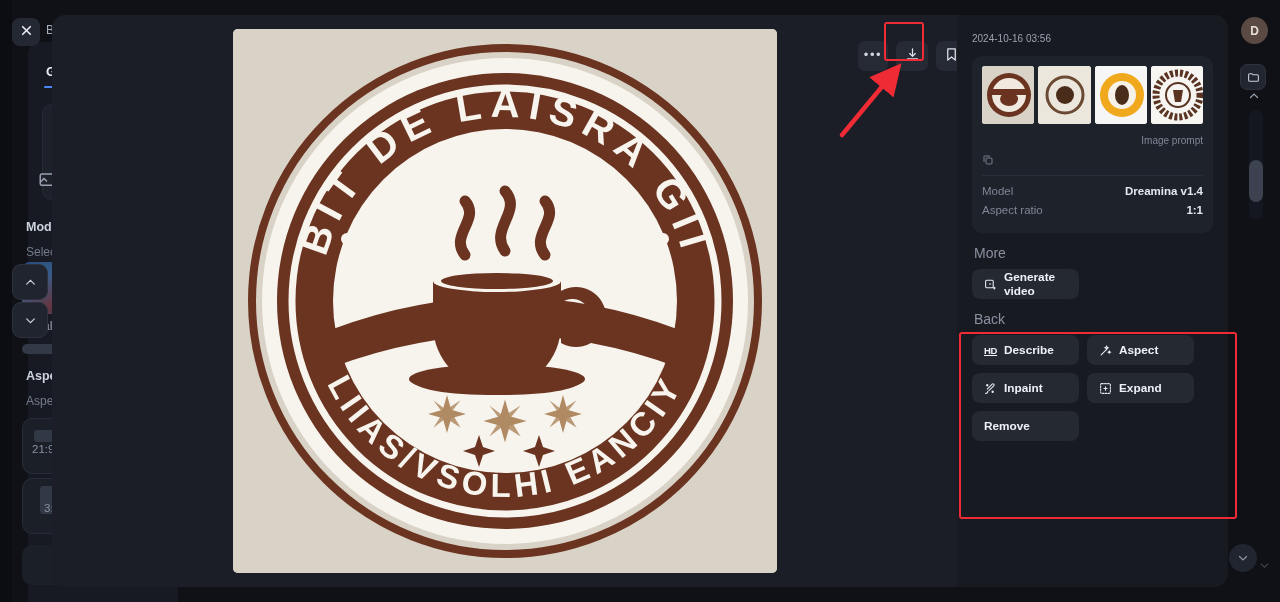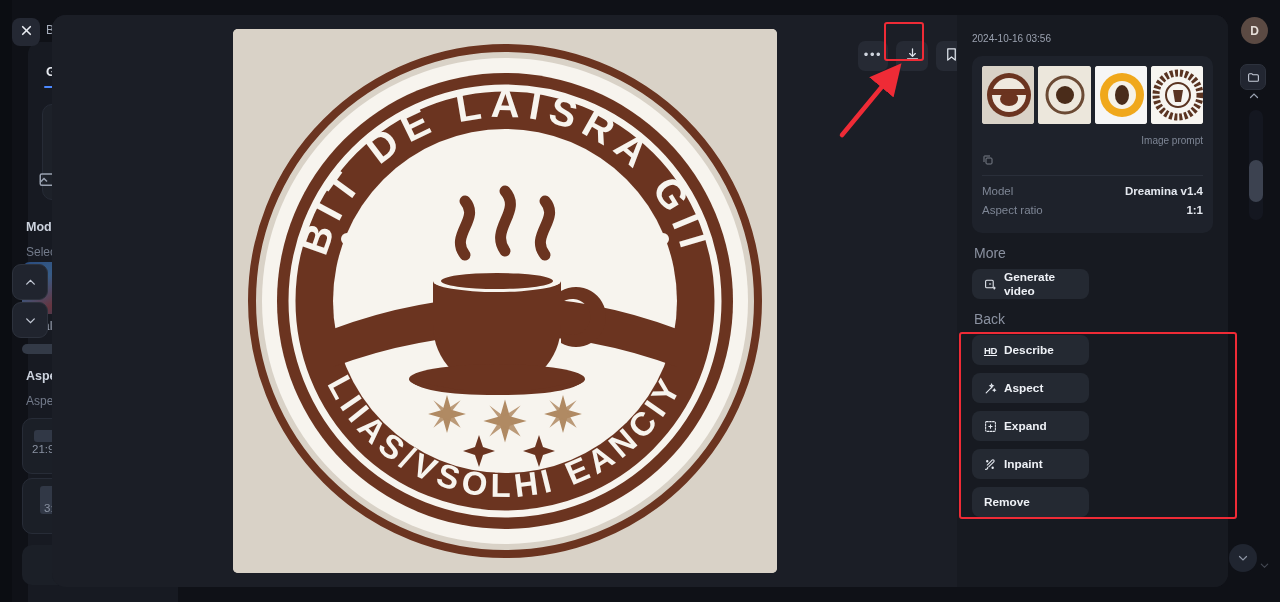--- a/index.html
+++ b/index.html
@@ -106,21 +106,21 @@
   .r-prompt { font-size:11.8px; color:#d7dce5; line-height:1.55; }
   .copy-ic { margin-top:5px; width:12px; height:12px; opacity:.55; }
   .r-divider { height:1px; background:#2a2f3a; margin:11px 0 9px 0; }
   .r-kv { display:flex; justify-content:space-between; align-items:center; font-size:11.5px; margin-bottom:7px; }
   .r-kv .k { color:#7e8695; }
   .r-kv .v { color:#e3e7ee; font-weight:600; }
 
   .sect-label { font-size:14px; color:#8a91a0; margin:12px 0 8px 2px; }
   .btn-grid { display:flex; flex-wrap:wrap; gap:8px; }
   .act-btn {
-    width:117px; height:30px; background:#242932; border-radius:8px;
+    width:107px; height:30px; background:#242932; border-radius:8px;
     display:flex; align-items:center; gap:7px; padding-left:12px;
     font-size:11.8px; font-weight:700; color:#eef1f6; cursor:pointer;
   }
   .act-btn .ai { width:13px; height:13px; display:flex; align-items:center; justify-content:center; flex:0 0 13px;text-decoration:underline; }
   .act-btn .ai svg { width:13px; height:13px; }
   .hd-txt { font-size:9.5px; font-weight:700; letter-spacing:-.3px; color:#eef1f6; }
 
   
   .hl-more {
     position:absolute; left:959px; top:332px; width:278px; height:187px;
@@ -390,36 +390,36 @@
                 <path d="M4 20L15 9"></path>
                 <path d="M14 4l1 2 2 1-2 1-1 2-1-2-2-1 2-1z"></path>
                 <path d="M19 13l.7 1.3 1.3.7-1.3.7-.7 1.3-.7-1.3-1.3-.7 1.3-.7z"></path>
               </svg>
           </span>
           <span>Aspect</span>
         </div>
         <div class="act-btn">
           <span class="ai">
             <svg viewBox="0 0 24 24" fill="none" stroke="#e6eaf1" stroke-width="2" stroke-linecap="round">
-                <rect x="3" y="3" width="18" height="18" rx="2" stroke-dasharray="3 2.4"></rect>
-                <path d="M9 12h6M12 9v6"></path>
-              </svg>
-          </span>
-          <span>Expand</span>
-        </div>
-        <div class="act-btn">
-          <span class="ai">
-            <svg viewBox="0 0 24 24" fill="none" stroke="#e6eaf1" stroke-width="2" stroke-linecap="round">
                 <path d="M3 21c2 0 4-1 4-4"></path>
                 <path d="M9 16l9-9a2.1 2.1 0 0 0-3-3l-9 9"></path>
                 <circle cx="6" cy="6" r="1.2"></circle>
                 <circle cx="16" cy="18" r="1.2"></circle>
               </svg>
           </span>
           <span>Inpaint</span>
+        </div>
+        <div class="act-btn">
+          <span class="ai">
+            <svg viewBox="0 0 24 24" fill="none" stroke="#e6eaf1" stroke-width="2" stroke-linecap="round">
+                <rect x="3" y="3" width="18" height="18" rx="2" stroke-dasharray="3 2.4"></rect>
+                <path d="M9 12h6M12 9v6"></path>
+              </svg>
+          </span>
+          <span>Expand</span>
         </div>
         <div class="act-btn">
 
           <span>Remove</span>
         </div>
       </div>
 
     </div>
   </div>
 

